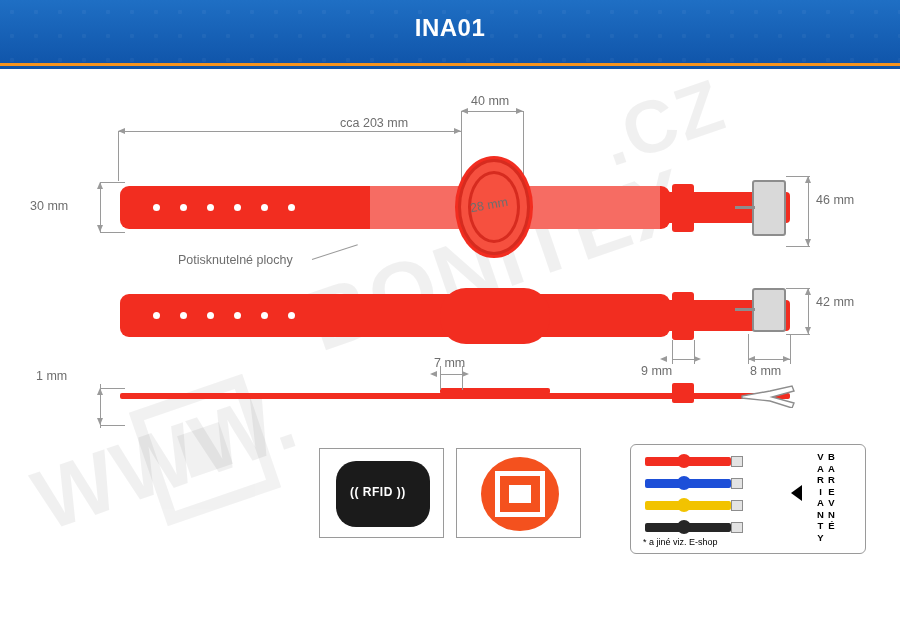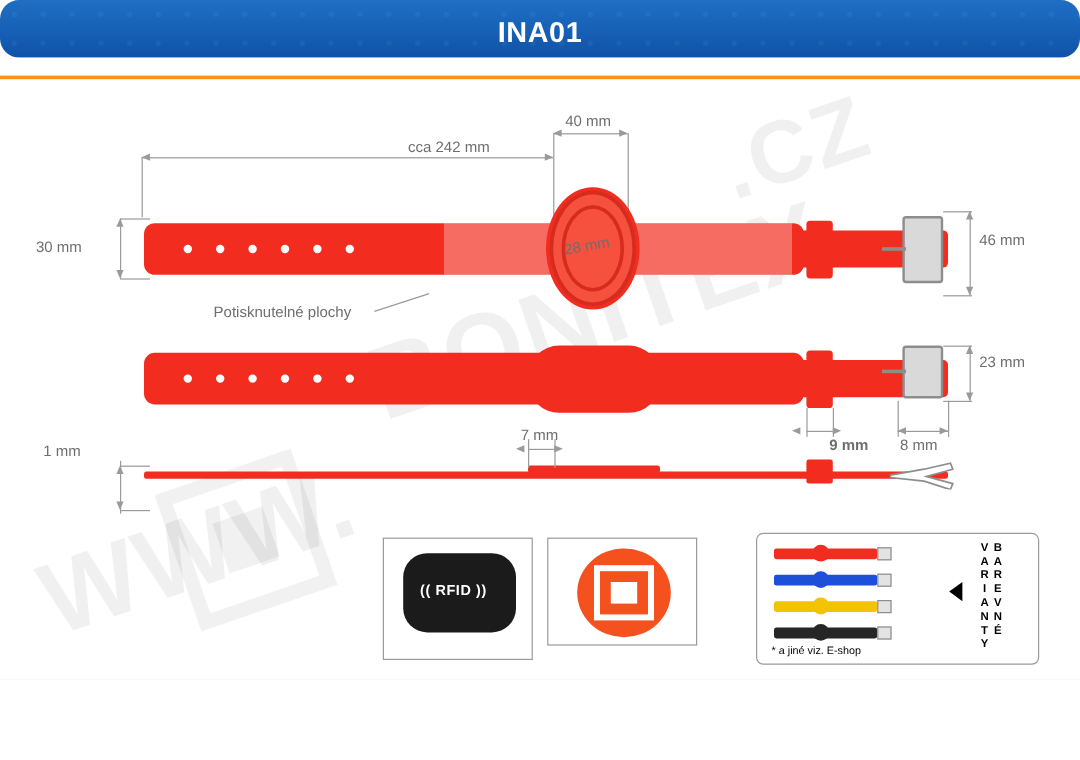--- a/index.html
+++ b/index.html
@@ -6,27 +6,26 @@
   html, body { margin:0; padding:0; }
   body {
     width:900px; height:633px;
     font-family:"Liberation Sans", sans-serif;
     background:#ffffff;
     position:relative;
     overflow:hidden;
   }
   
   .header {
-    position:absolute; left:0; top:0; width:900px; height:48px;
+    position:absolute; left:0; top:0; width:900px; height:69px;
     background:#1565c0;
     background-image:
       radial-gradient(circle at 12px 12px, rgba(255,255,255,0.045) 2px, transparent 2.5px),
       linear-gradient(180deg,#1f6fc4 0%, #0f53a8 100%);
     background-size: 24px 24px, 100% 100%;
-    border-radius: 16px;
   }
   .header-title {
     position:absolute; left:0; top:14px; width:900px;
     text-align:center; color:#ffffff;
     font-size:24px; font-weight:bold; letter-spacing:0.5px;
   }
   .header-underline {
     position:absolute; left:0; top:63px; width:900px; height:3px; background:#f7941d;
   }
   
@@ -142,21 +141,21 @@
   <div class="wm-text wm3">.CZ</div>
   <div class="wm-box"></div>
 </div>
 
 <div class="canvas">
 
   <div class="hline" style="left:118px; top:65px; width:343px;"></div>
   <div class="arrow-l" style="left:118px; top:61.5px;"></div>
   <div class="arrow-r" style="left:454px; top:61.5px;"></div>
   <div class="vline" style="left:118px; top:65px; height:50px;"></div>
-  <div class="dim-label" style="left:340px; top:50px;">cca 242 mm</div>
+  <div class="dim-label" style="left:340px; top:50px;">cca 203 mm</div>
 
   <div class="hline" style="left:461px; top:45px; width:62px;"></div>
   <div class="arrow-l" style="left:461px; top:41.5px;"></div>
   <div class="arrow-r" style="left:516px; top:41.5px;"></div>
   <div class="vline" style="left:461px; top:45px; height:90px;"></div>
   <div class="vline" style="left:523px; top:45px; height:90px;"></div>
   <div class="dim-label" style="left:471px; top:28px;">40 mm</div>
 
   <div class="vline" style="left:100px; top:116px; height:50px;"></div>
   <div class="arrow-u" style="left:96.5px; top:116px;"></div>
@@ -208,28 +207,28 @@
   <div class="disc-outer" style="left:440px; top:222px; width:110px; height:56px; border-radius:26px;"></div>
   <div class="loop" style="left:672px; top:226px; width:22px; height:48px;"></div>
   <div class="buckle" style="left:752px; top:222px; width:34px; height:44px;"></div>
   <div class="pin" style="left:735px; top:242px; width:20px; height:3px;"></div>
 
   <div class="vline" style="left:808px; top:222px; height:46px;"></div>
   <div class="arrow-u" style="left:804.5px; top:222px;"></div>
   <div class="arrow-d" style="left:804.5px; top:261px;"></div>
   <div class="hline" style="left:786px; top:222px; width:24px;"></div>
   <div class="hline" style="left:786px; top:268px; width:24px;"></div>
-  <div class="dim-label" style="left:816px; top:229px;">23 mm</div>
+  <div class="dim-label" style="left:816px; top:229px;">42 mm</div>
 
   <div class="vline" style="left:672px; top:274px; height:24px;"></div>
   <div class="vline" style="left:694px; top:274px; height:24px;"></div>
   <div class="hline" style="left:672px; top:293px; width:22px;"></div>
   <div class="arrow-l" style="left:660px; top:289.5px;"></div>
   <div class="arrow-r" style="left:694px; top:289.5px;"></div>
-  <div class="dim-label" style="left:691px; top:298px;font-weight:bold;">9 mm</div>
+  <div class="dim-label" style="left:641px; top:298px;">9 mm</div>
 
   <div class="vline" style="left:748px; top:268px; height:30px;"></div>
   <div class="vline" style="left:790px; top:268px; height:30px;"></div>
   <div class="hline" style="left:748px; top:293px; width:42px;"></div>
   <div class="arrow-l" style="left:748px; top:289.5px;"></div>
   <div class="arrow-r" style="left:783px; top:289.5px;"></div>
   <div class="dim-label" style="left:750px; top:298px;">8 mm</div>
 
   <div class="vline" style="left:100px; top:318px; height:44px;"></div>
   <div class="arrow-u" style="left:96.5px; top:322px;"></div>
@@ -247,21 +246,21 @@
   <div class="hline" style="left:440px; top:308px; width:22px;"></div>
   <div class="arrow-l" style="left:430px; top:304.5px;"></div>
   <div class="arrow-r" style="left:462px; top:304.5px;"></div>
   <div class="dim-label" style="left:434px; top:290px;">7 mm</div>
 
   <svg style="position:absolute; left:740px; top:316px;" width="56" height="26">
     <path d="M2 14 L30 9 L52 4 L54 9 L32 15 L54 21 L52 26 L30 19 L2 16 Z" fill="#ffffff" stroke="#8d8d8d" stroke-width="1.4"></path>
   </svg>
 
 
-  <div class="panel" style="left:319px; top:382px; width:125px; height:102px;">
+  <div class="panel" style="left:319px; top:382px; width:125px; height:90px;">
     <div class="panel-circle" style="left:16px; top:12px; width:94px; height:66px; border-radius:20px; background:#1b1b1b;"></div>
     <div style="position:absolute; left:30px; top:36px; color:#ffffff; font-size:12px; font-weight:bold; letter-spacing:0.5px;">
       (( <span>RFID</span> ))
     </div>
   </div>
 
   <div class="panel" style="left:456px; top:382px; width:125px; height:90px;">
     <div class="panel-circle" style="left:24px; top:8px; width:78px; height:74px; border-radius:50%; background:#f4511e;"></div>
     <div style="position:absolute; left:38px; top:22px; width:50px; height:46px; border:5px solid #ffffff;"></div>
     <div style="position:absolute; left:52px; top:36px; width:22px; height:18px; background:#ffffff;"></div>

